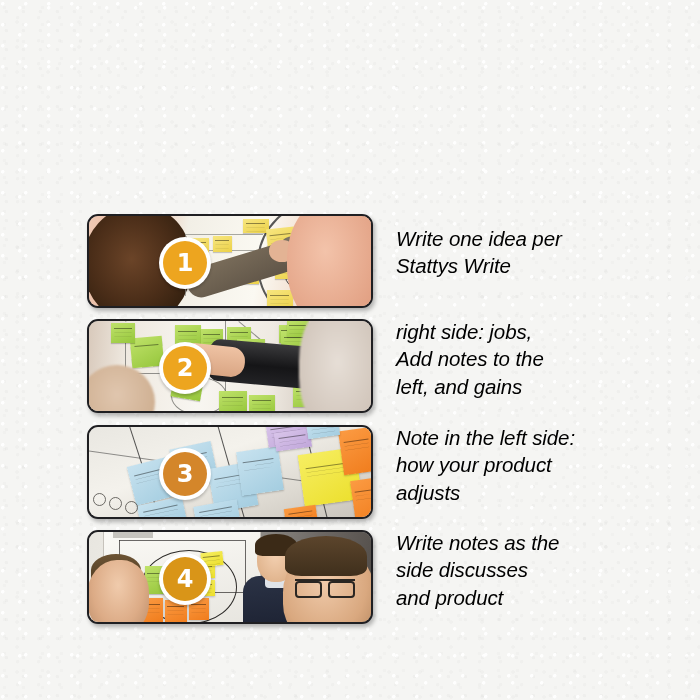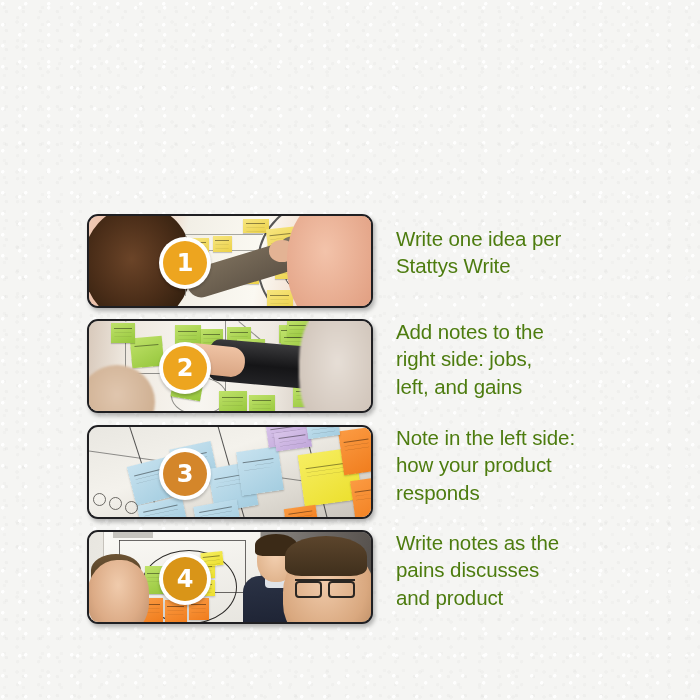--- a/index.html
+++ b/index.html
@@ -328,22 +328,23 @@
   }
 
   
   .step-text {
     position: absolute;
     left: 396px;
     width: 250px;
     font-family: "Liberation Sans", sans-serif;
     font-size: 20.5px;
     line-height: 1.34;
-    color: #4d7c0f;
+    color: #000000;
     letter-spacing: -0.1px;
+    font-style: italic;
   }
   #step-row-1 .step-text { top: 11px; }
   #step-row-2 .step-text { top: -1px; }
   #step-row-3 .step-text { top: -1px; }
   #step-row-4 .step-text { top: -1px; }
   .step-text-line { display: block; white-space: nowrap; }
 </style>
 </head>
 <body>
 
@@ -424,22 +425,22 @@
         <div class="ph person-bl"></div>
       </div>
       <div class="step-badge">
         <div class="badge-disc" style="background:#eda51f;">
           <span class="badge-num">2</span>
         </div>
       </div>
     </div>
 
     <div class="step-text">
+      <span class="step-text-line">right side: jobs,</span>
       <span class="step-text-line">Add notes to the</span>
-      <span class="step-text-line">right side: jobs,</span>
       <span class="step-text-line">left, and gains</span>
     </div>
   </div>
 
   <div class="step-row" id="step-row-3">
 
     <div class="step-photo" id="photo-3">
       <div class="photo-inner">
         <div class="ph cv-line" style="left:40px; top:-4px; width:120px; height:1.4px; transform:rotate(72deg); transform-origin:left top;"></div>
         <div class="ph cv-line" style="left:128px; top:-6px; width:120px; height:1.4px; transform:rotate(74deg); transform-origin:left top;"></div>
@@ -465,21 +466,21 @@
       <div class="step-badge">
         <div class="badge-disc" style="background:#d4862a;">
           <span class="badge-num">3</span>
         </div>
       </div>
     </div>
 
     <div class="step-text">
       <span class="step-text-line">Note in the left side:</span>
       <span class="step-text-line">how your product</span>
-      <span class="step-text-line">responds</span>
+      <span class="step-text-line">adjusts</span>
     </div>
   </div>
 
   <div class="step-row" id="step-row-4">
 
     <div class="step-photo" id="photo-4">
       <div class="photo-inner">
         <div class="ph board"></div>
         <div class="ph cv-line" style="left:30px; top:8px; width:1px; height:88px;"></div>
         <div class="ph cv-line" style="left:30px; top:8px; width:126px; height:1px;"></div>
@@ -512,18 +513,18 @@
       </div>
       <div class="step-badge">
         <div class="badge-disc" style="background:#d99518;">
           <span class="badge-num">4</span>
         </div>
       </div>
     </div>
 
     <div class="step-text">
       <span class="step-text-line">Write notes as the</span>
-      <span class="step-text-line">pains discusses</span>
+      <span class="step-text-line">side discusses</span>
       <span class="step-text-line">and product</span>
     </div>
   </div>
 
 </div>
 
 </body></html>

